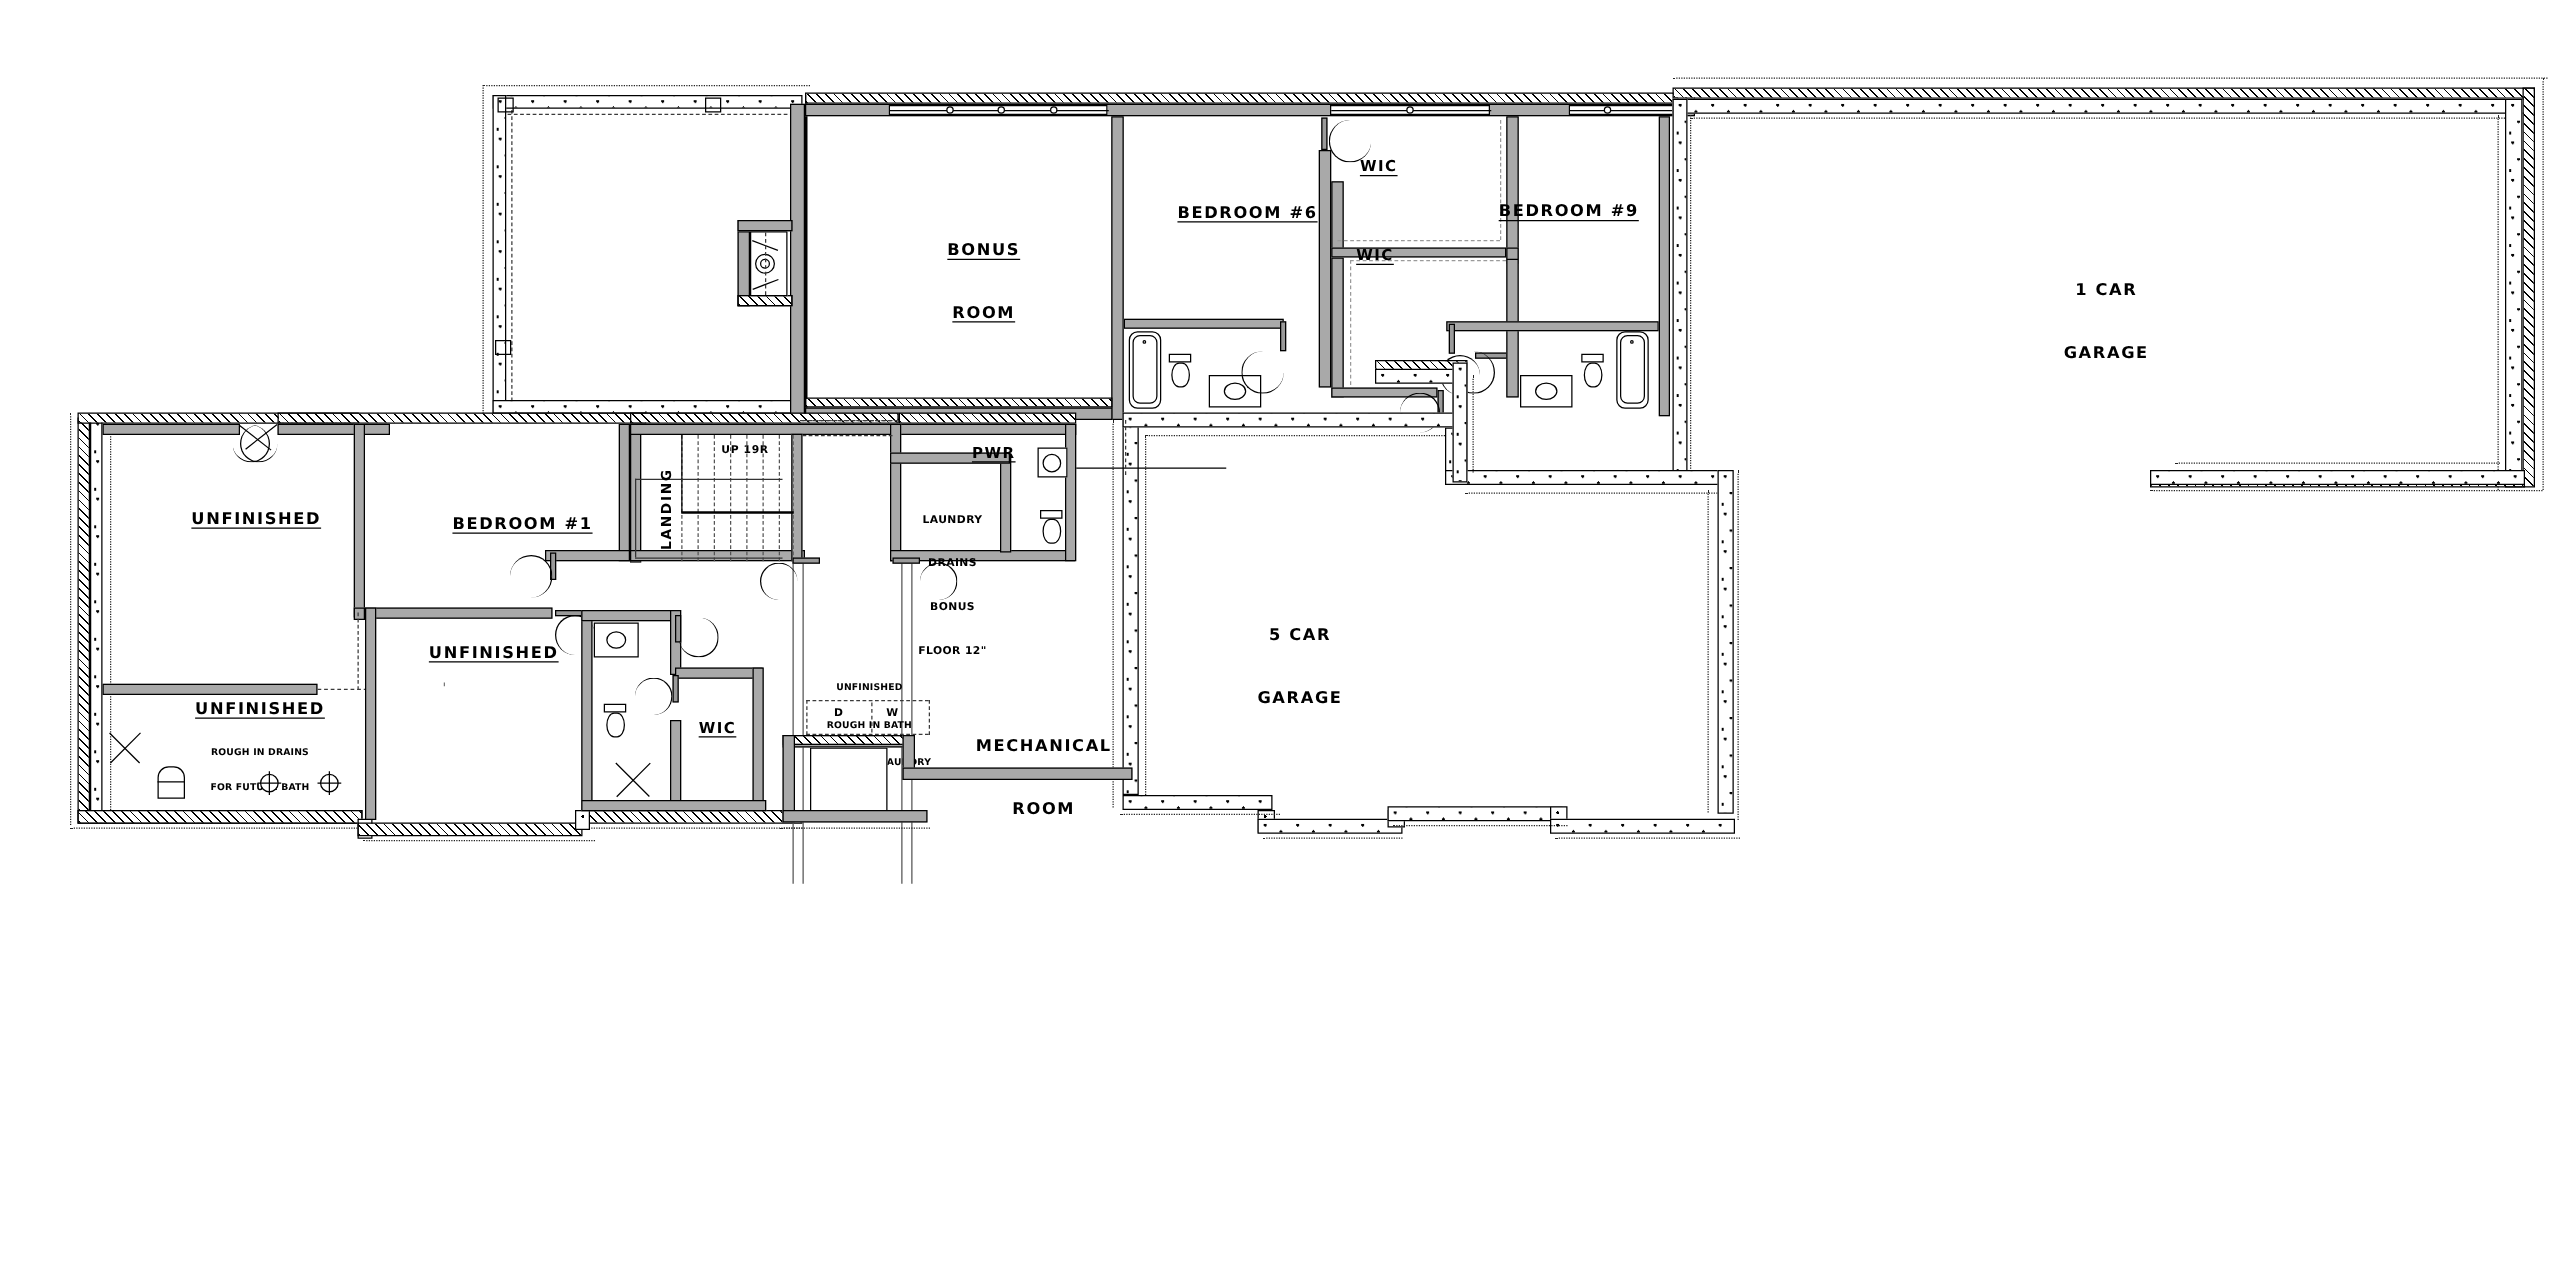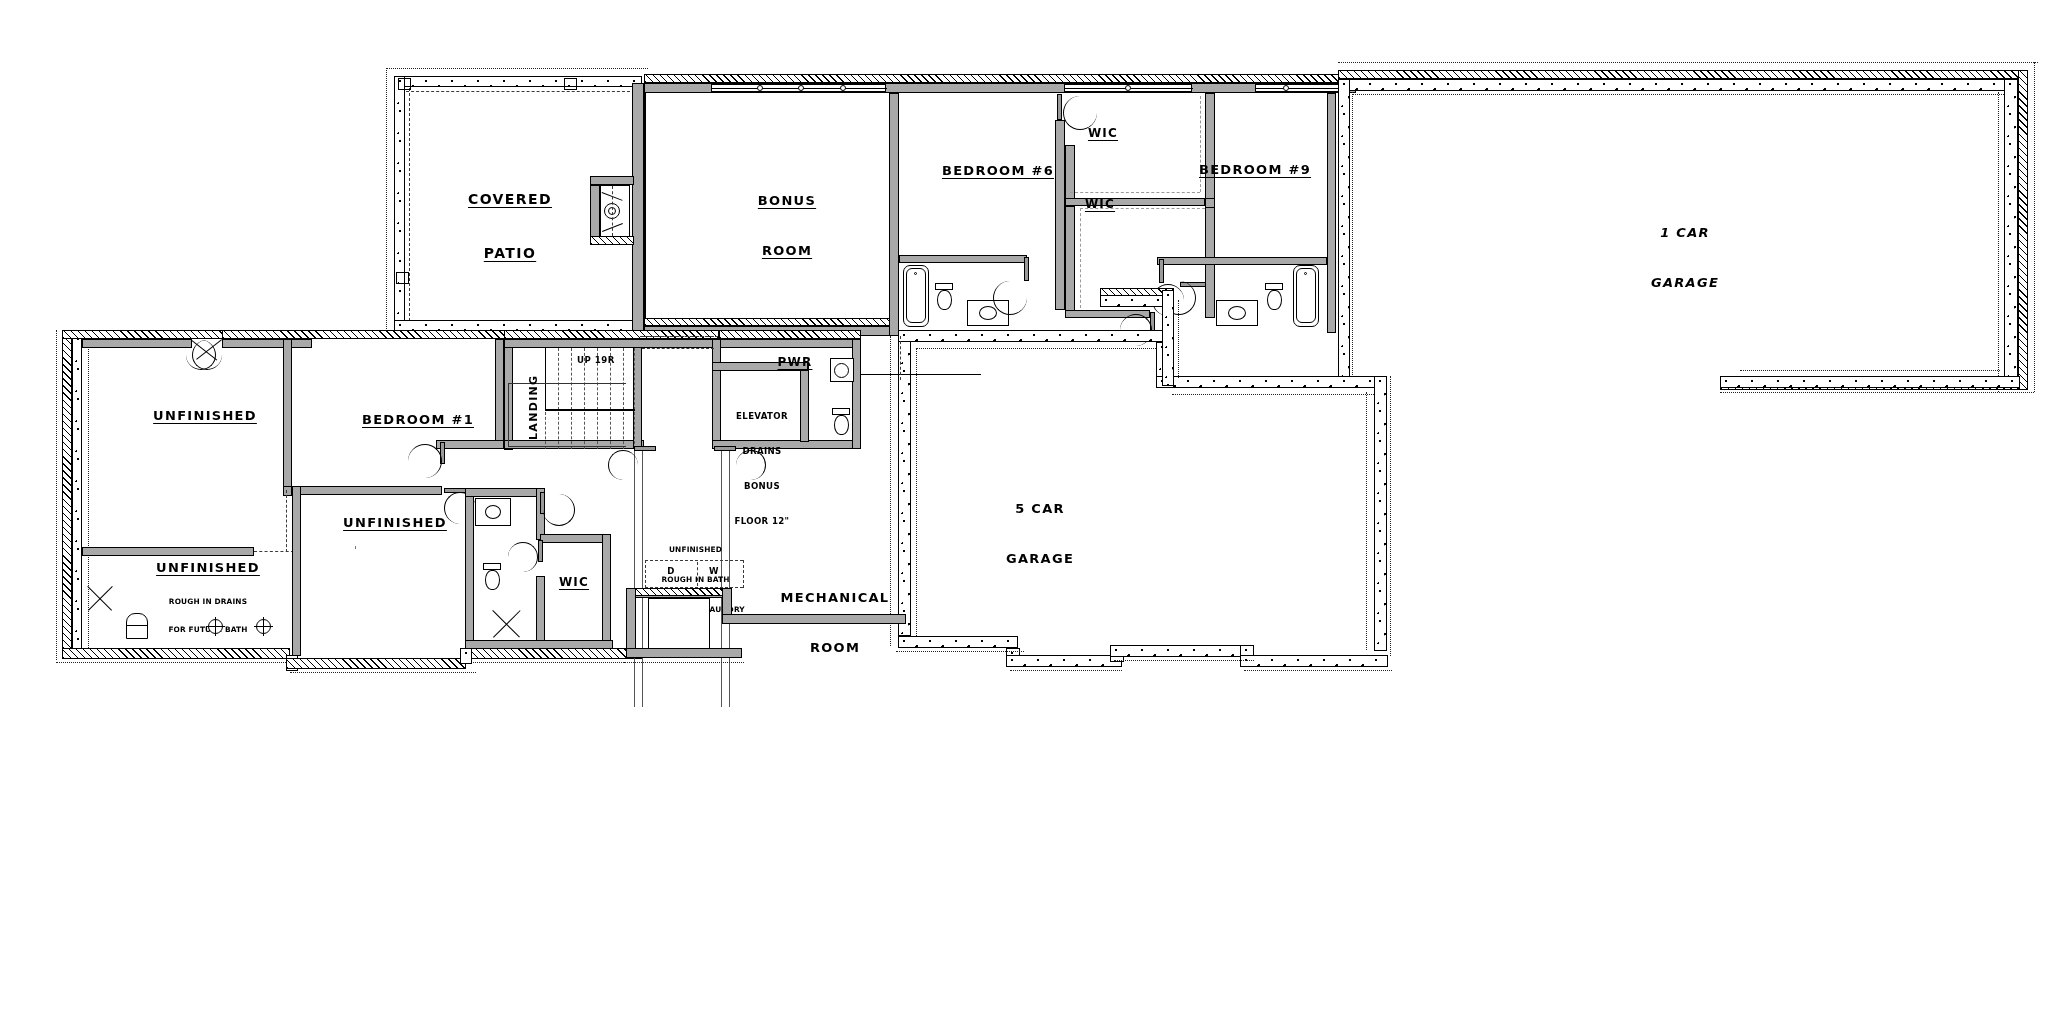--- a/index.html
+++ b/index.html
@@ -91,24 +91,20 @@
   <div class="spk" style="left:394px;top:76px;width:11px;height:255px;"></div>
   <div class="dash-v" style="left:409px;top:88px;height:243px;"></div>
 
   <div class="spk" style="left:394px;top:320px;width:248px;height:11px;"></div>
   <div class="dot-h" style="left:300px;top:333px;width:350px;"></div>
 
   <div class="box" style="left:398px;top:78px;width:13px;height:12px;"></div>
   <div class="box" style="left:564px;top:78px;width:13px;height:12px;"></div>
   <div class="box" style="left:396px;top:272px;width:13px;height:12px;"></div>
 
-  <div class="lbl l14 " style="left:425px;top:155px;width:170px;">
-    <span class="ln">COVERED</span>
-    <span class="ln">PATIO</span>
-  </div>
 
   <div class="line" style="left:632px;top:86px;width:1.6px;height:248px;"></div>
   <div class="line" style="left:644px;top:76px;width:1.6px;height:258px;"></div>
 
   <div class="hatch" style="left:644px;top:74px;width:712px;height:9px;"></div>
   <div class="wall" style="left:644px;top:83px;width:712px;height:10px;"></div>
 
   <div class="win" style="left:711px;top:84px;width:175px;height:8px;">
     <div class="m" style="left:0;top:3px;width:175px;height:1px;"></div>
   </div>
@@ -218,21 +214,21 @@
   <div class="dot-h" style="left:1352px;top:94px;width:660px;"></div>
 
   <div class="spk" style="left:1338px;top:79px;width:12px;height:300px;"></div>
   <div class="dot-v" style="left:1352px;top:92px;height:285px;"></div>
 
   <div class="hatchv" style="left:2018px;top:70px;width:10px;height:320px;"></div>
   <div class="spk" style="left:2004px;top:79px;width:14px;height:311px;"></div>
   <div class="dot-v" style="left:1998px;top:92px;height:300px;"></div>
   <div class="dot-v" style="left:2034px;top:62px;height:330px;"></div>
 
-  <div class="lbl l13" style="left:1605px;top:192px;width:160px;font-style:italic;">
+  <div class="lbl l13" style="left:1605px;top:192px;width:160px;">
     <span style="display:block;">1 CAR</span>
     <span style="display:block;">GARAGE</span>
   </div>
 
   <div class="hatch" style="left:1720px;top:381px;width:300px;height:9px;"></div>
   <div class="spk" style="left:1720px;top:376px;width:300px;height:12px;"></div>
   <div class="dot-h" style="left:1720px;top:392px;width:314px;"></div>
   <div class="dot-h" style="left:1740px;top:370px;width:260px;"></div>
 
   <div class="spk" style="left:1162px;top:290px;width:12px;height:90px;"></div>
@@ -423,21 +419,21 @@
   <div class="hatch" style="left:719px;top:330px;width:142px;height:9px;"></div>
   <div class="wall" style="left:719px;top:339px;width:142px;height:9px;"></div>
   <div class="wall" style="left:712px;top:339px;width:9px;height:110px;"></div>
   <div class="wall" style="left:712px;top:440px;width:148px;height:9px;"></div>
   <div class="wall" style="left:800px;top:364px;width:9px;height:78px;"></div>
   <div class="wall" style="left:712px;top:362px;width:96px;height:9px;"></div>
   <div class="wall" style="left:852px;top:339px;width:9px;height:110px;"></div>
 
   <div class="lbl l12 u" style="left:755px;top:355px;width:80px;"><span>PWR</span></div>
   <div class="lbl l9" style="left:716px;top:388px;width:92px;line-height:1.35;">
-    <span style="display:block;">ELEVATOR</span>
+    <span style="display:block;">LAUNDRY</span>
     <span style="display:block;">DRAINS</span>
     <span style="display:block;">BONUS</span>
     <span style="display:block;">FLOOR 12"</span>
   </div>
 
   <div class="boxw" style="left:830px;top:358px;width:24px;height:24px;"></div>
   <div class="circ" style="left:834px;top:363px;width:15px;height:15px;"></div>
   <div class="toilet" style="left:832px;top:408px;">
     <div class="tank" style="left:0;top:0;width:18px;height:7px;"></div>
     <div class="bowl" style="left:2px;top:7px;width:15px;height:20px;"></div>

